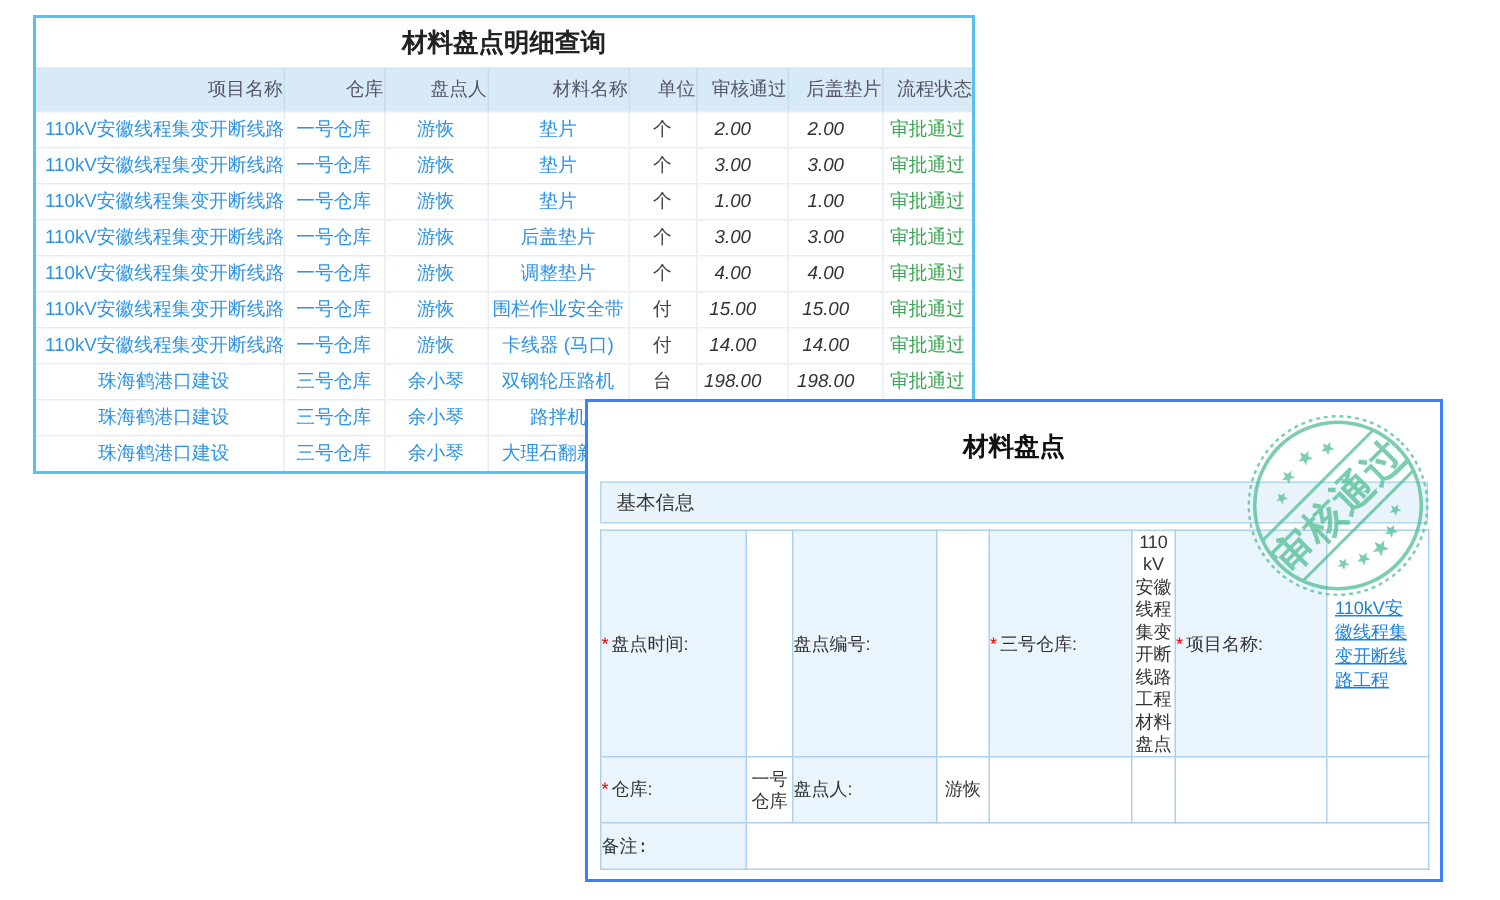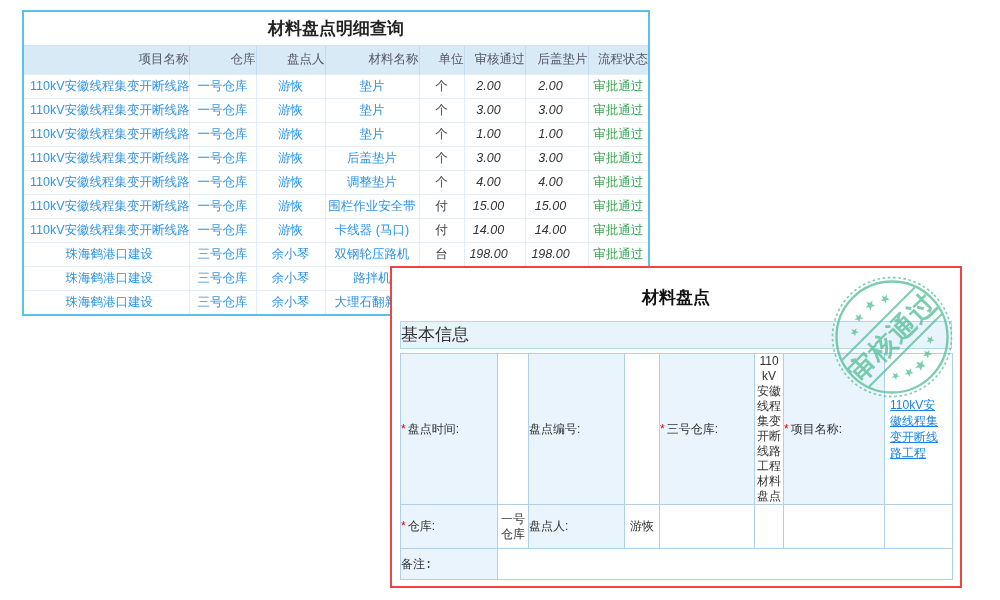--- a/index.html
+++ b/index.html
@@ -22,25 +22,25 @@
     overflow:hidden; white-space:nowrap; }
   table.q-table td:first-child { border-left:none; }
   td.c-project { color:#2e93e6; text-align:left; padding-left:6px; }
   td.c-blue    { color:#2e93e6; }
   td.c-unit    { color:#444; }
   td.c-qty     { color:#333; text-align:right; padding-right:12px;font-style:italic; }
   td.c-status  { color:#3aa653;font-family:Liberation Mono, monospace; }
 
   
   .detail-panel { position:absolute; left:390px; top:266px; width:572px; height:322px;
-    background:#fff; border:2px solid #ef4444; z-index:5; }
+    background:#fff; border:2px solid #3b82f6; z-index:5; }
   .d-title { margin-top:18px; text-align:center; font-size:17px; font-weight:bold; color:#111; }
   .section-bar { margin:12px 8px 4px 8px; height:28px; line-height:26px;
-    background:#e9f3fb; border:1px solid #b5d7ee; 
-    font-size:17px; color:#333; }
+    background:#e9f3fb; border:1px solid #b5d7ee; padding-left:10px;
+    font-size:13px; color:#333; }
   table.form-table { margin:0 8px; width:552px; border-collapse:collapse; table-layout:fixed; }
   table.form-table td { border:1px solid #aed0ea; font-size:12px; color:#333;
     vertical-align:middle; }
   td.f-label { background:#eaf4fc; text-align:left; padding-right:4px;
     font-size:13px; }
   td.f-value { background:#fff; text-align:center; }
   .req { color:#e80000; margin-right:2px; }
   .narrow-wrap { font-size:11.5px; line-height:15px; word-break:break-all;
     padding:0 2px; text-align:left; }
   .proj-link { color:#1d82dd; text-decoration:underline; font-size:12px;

